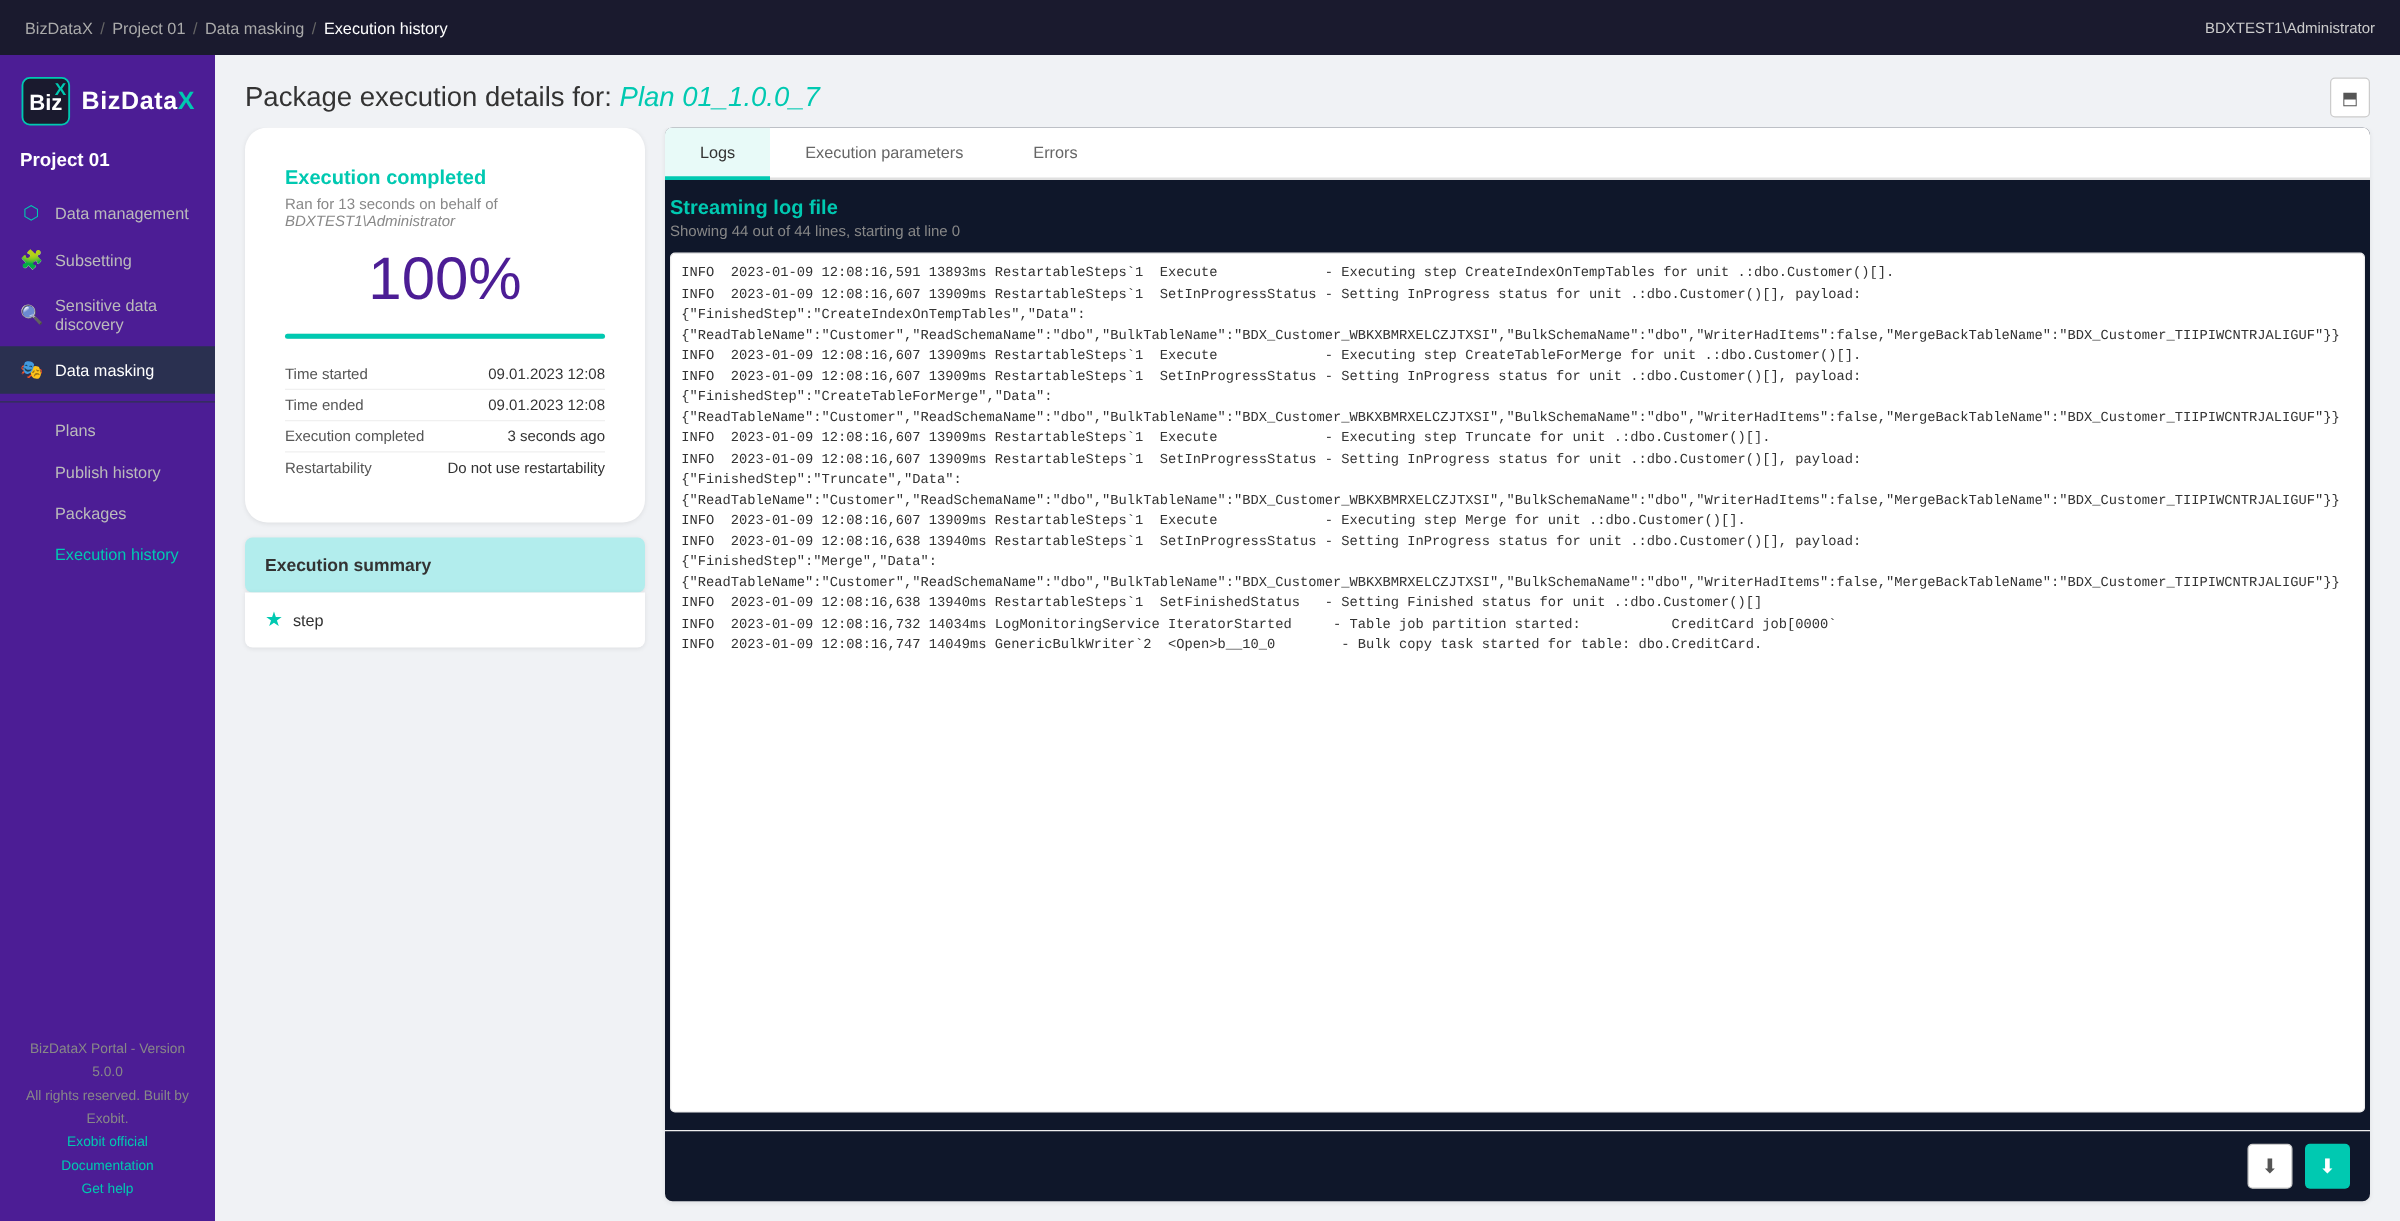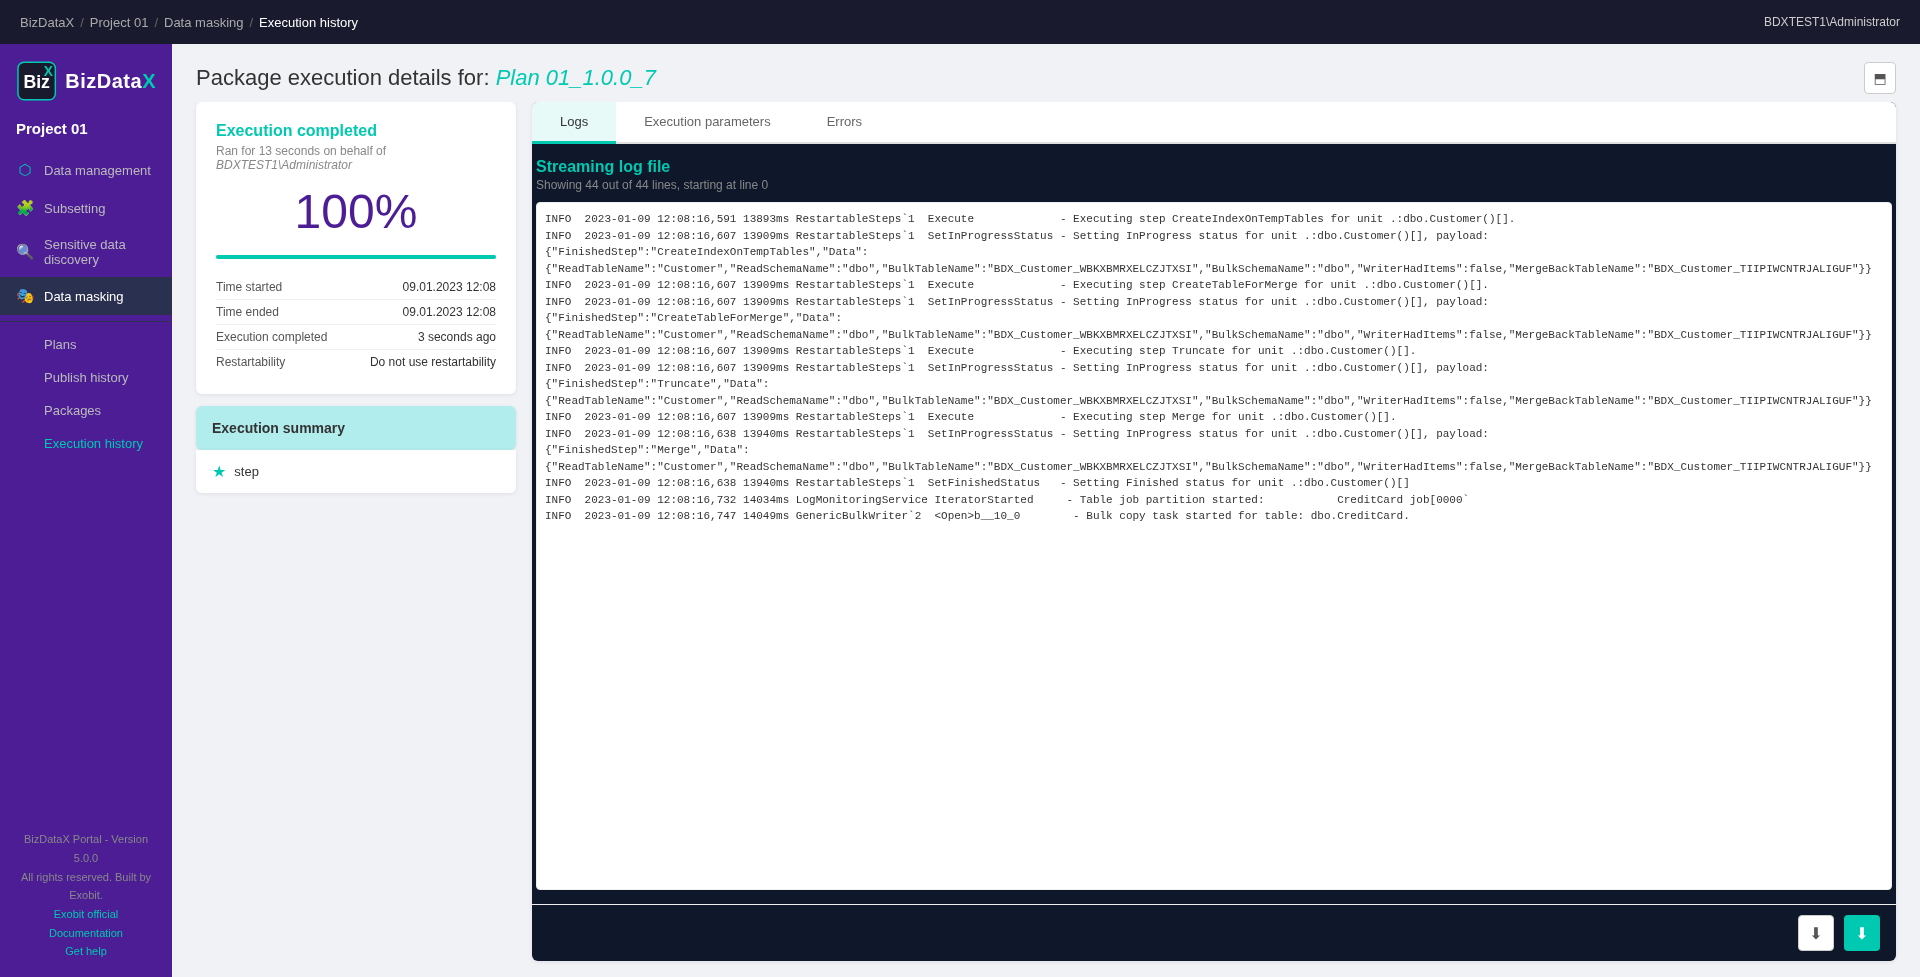--- a/index.html
+++ b/index.html
@@ -143,22 +143,22 @@
     
     .left-panel {
       width: 320px;
       flex-shrink: 0;
       display: flex;
       flex-direction: column;
       gap: 12px;
     }
     .execution-status-card {
       background: #fff;
-      border-radius: 6px;
-      padding: 20px;
+      border-radius: 18px;
+      padding: 32px;
       box-shadow: 0 1px 4px rgba(0,0,0,0.08);
     }
     .exec-completed-title {
       color: #00c9b1;
       font-size: 16px;
       font-weight: 600;
       margin-bottom: 4px;
     }
     .exec-ran-for {
       font-size: 12px;

